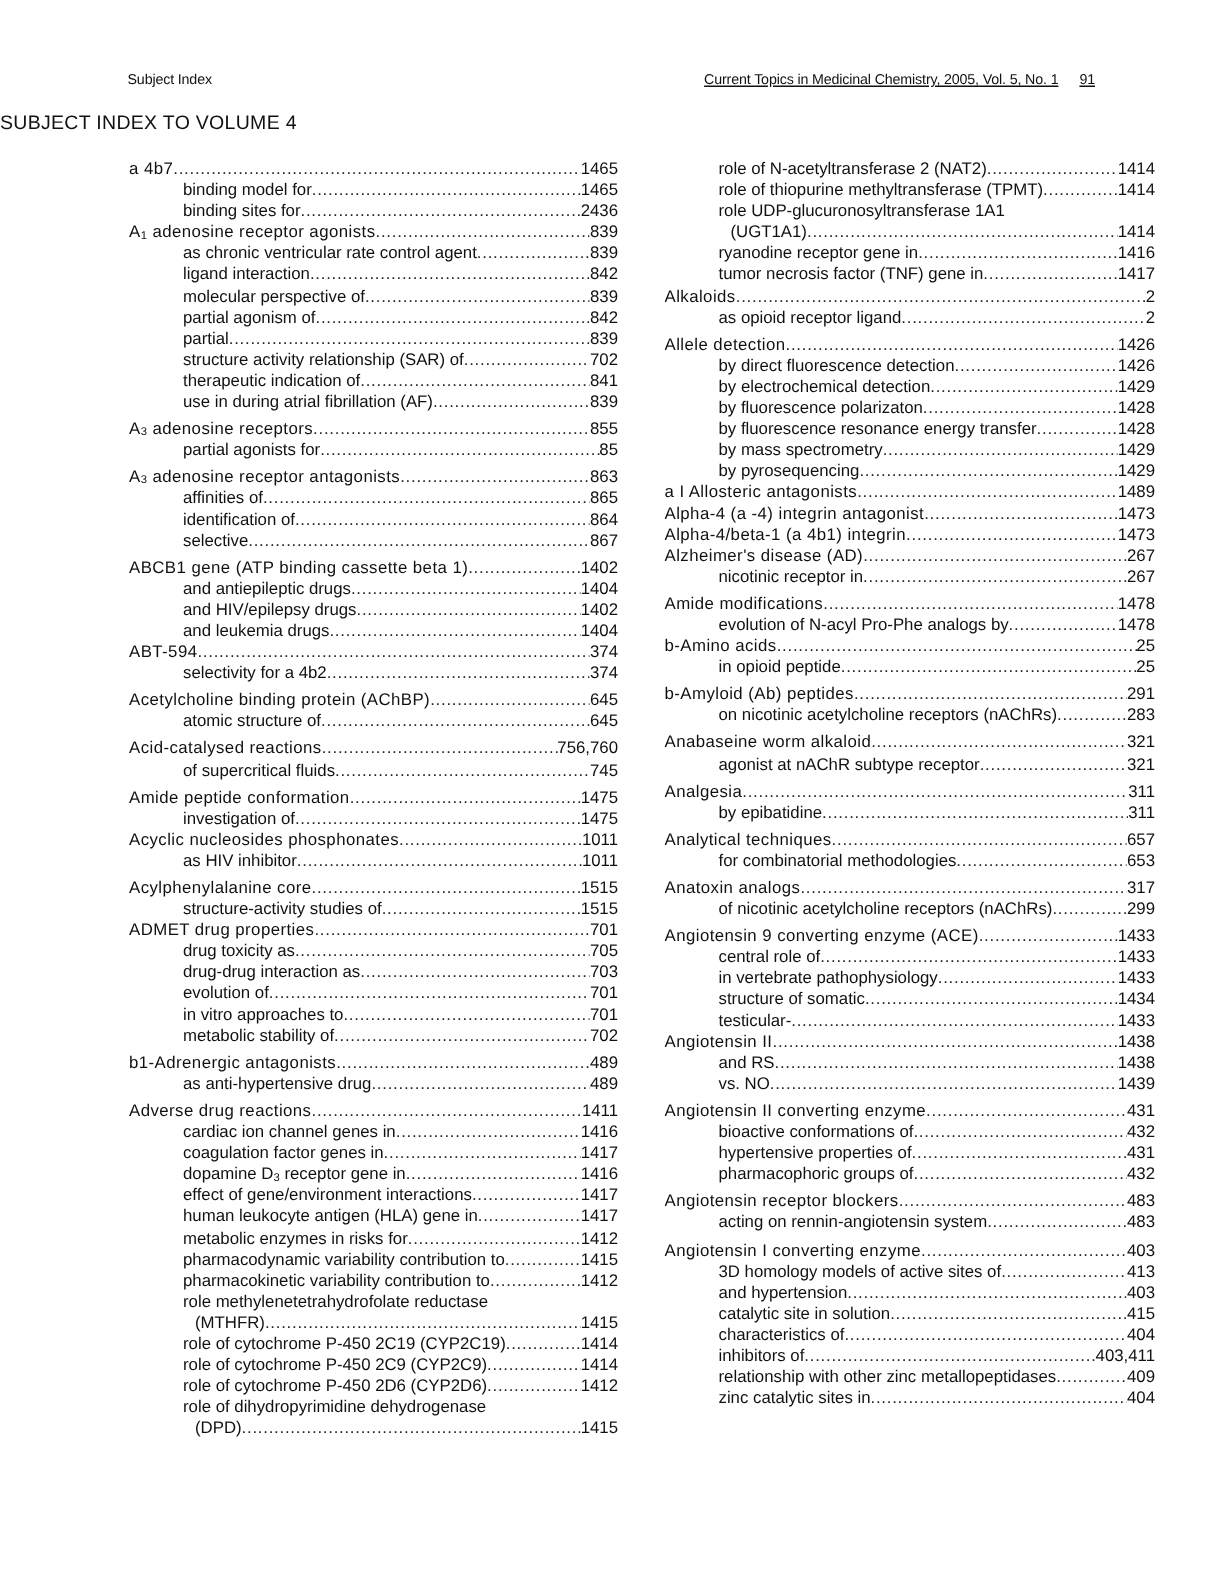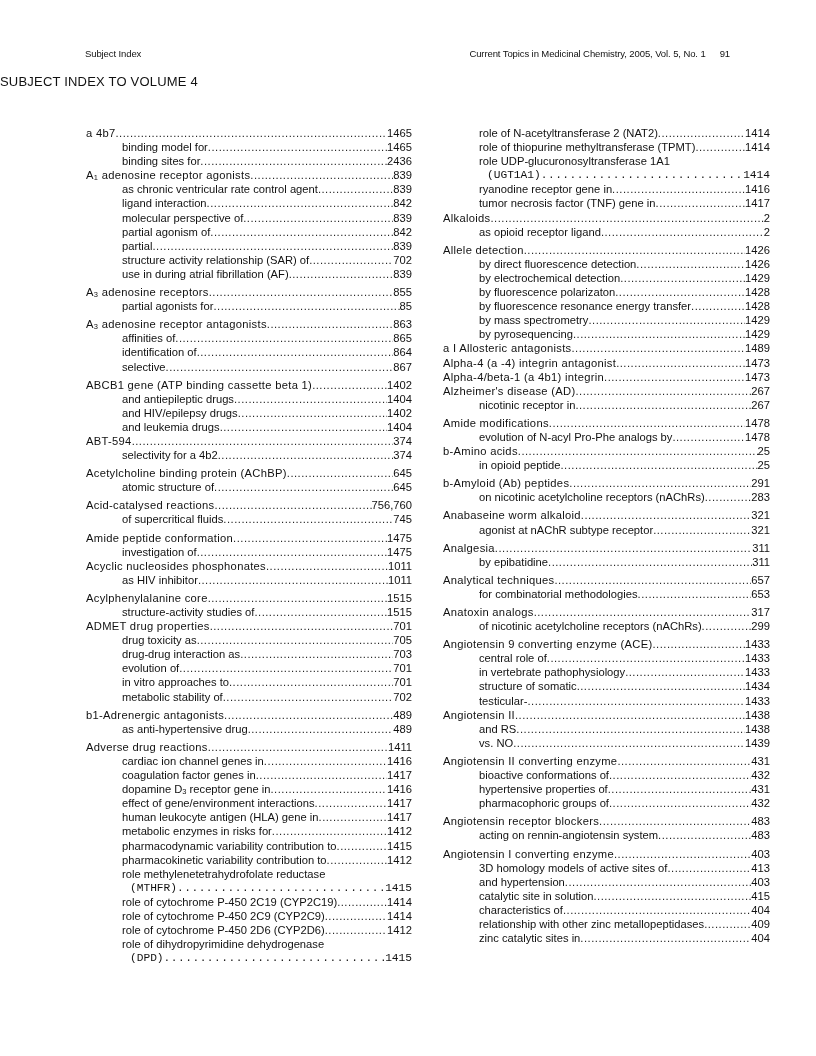--- a/index.html
+++ b/index.html
@@ -1,30 +1,30 @@
 <!DOCTYPE html>
 <html><head>
 <meta charset="utf-8">
 <style>
   html, body { margin: 0; padding: 0; background: #ffffff; }
   body { width: 816px; height: 1056px; position: relative; overflow: hidden;
          font-family: "Liberation Sans", sans-serif; color: #111; }
   .running-head { position: absolute; top: 48px; font-size: 9.5px; letter-spacing: -0.1px; }
   .rh-left { left: 85px; }
-  .rh-right { right: 86px; }
+  .rh-right { right: 86px; text-decoration: underline; }
   .rh-right .pg { margin-left: 14px; }
   .title { position: absolute; top: 74px; left: 0; width: 816px; 
            font-size: 13px; letter-spacing: 0.2px; }
-  .col { position: absolute; top: 106px; width: 326px; font-size: 11.2px; line-height: 14.1px; margin-top: 20px; }
+  .col { position: absolute; top: 106px; width: 326px; font-size: 11.2px; line-height: 14.1px; }
   .col-left { left: 86px; }
   .col-right { left: 443px; width: 327px; }
   .block { margin-bottom: 4px; }
   .line { display: flex; align-items: baseline; white-space: nowrap; height: 14.1px; overflow: hidden; }
   .line.sub { padding-left: 36px; }
-  .line.cont { padding-left: 44px; font-family: Liberation Mono, monospace; }
+  .line.cont { padding-left: 44px; }
   .line .lbl { flex: 0 0 auto; }
   .line .dots { flex: 1 1 auto; overflow: hidden; white-space: nowrap; color: #222; letter-spacing: 0.5px; }
   .line .dots::after { content: "................................................................................................................................................"; }
   .line .pgn { flex: 0 0 auto; }
   .head-entry .lbl { letter-spacing: 0.3px; }
   sub { font-size: 7.5px; vertical-align: -1px; line-height: 0; }
 </style>
 </head>
 <body>
 
@@ -81,20 +81,25 @@
         <span class="lbl">partial</span>
         <span class="dots"></span>
         <span class="pgn">839</span>
       </div>
       <div class="line sub">
         <span class="lbl">structure activity relationship (SAR) of</span>
         <span class="dots"></span>
         <span class="pgn">702</span>
       </div>
       <div class="line sub">
+        <span class="lbl">therapeutic indication of</span>
+        <span class="dots"></span>
+        <span class="pgn">841</span>
+      </div>
+      <div class="line sub">
         <span class="lbl">use in during atrial fibrillation (AF)</span>
         <span class="dots"></span>
         <span class="pgn">839</span>
       </div>
     </div>
     <div class="block">
       <div class="line main head-entry">
         <span class="lbl">A<sub>3</sub> adenosine receptors</span>
         <span class="dots"></span>
         <span class="pgn">855</span>
@@ -622,20 +627,25 @@
         <span class="lbl">catalytic site in solution</span>
         <span class="dots"></span>
         <span class="pgn">415</span>
       </div>
       <div class="line sub">
         <span class="lbl">characteristics of</span>
         <span class="dots"></span>
         <span class="pgn">404</span>
       </div>
       <div class="line sub">
+        <span class="lbl">inhibitors of</span>
+        <span class="dots"></span>
+        <span class="pgn">403,411</span>
+      </div>
+      <div class="line sub">
         <span class="lbl">relationship with other zinc metallopeptidases</span>
         <span class="dots"></span>
         <span class="pgn">409</span>
       </div>
       <div class="line sub">
         <span class="lbl">zinc catalytic sites in</span>
         <span class="dots"></span>
         <span class="pgn">404</span>
       </div>
     </div>

